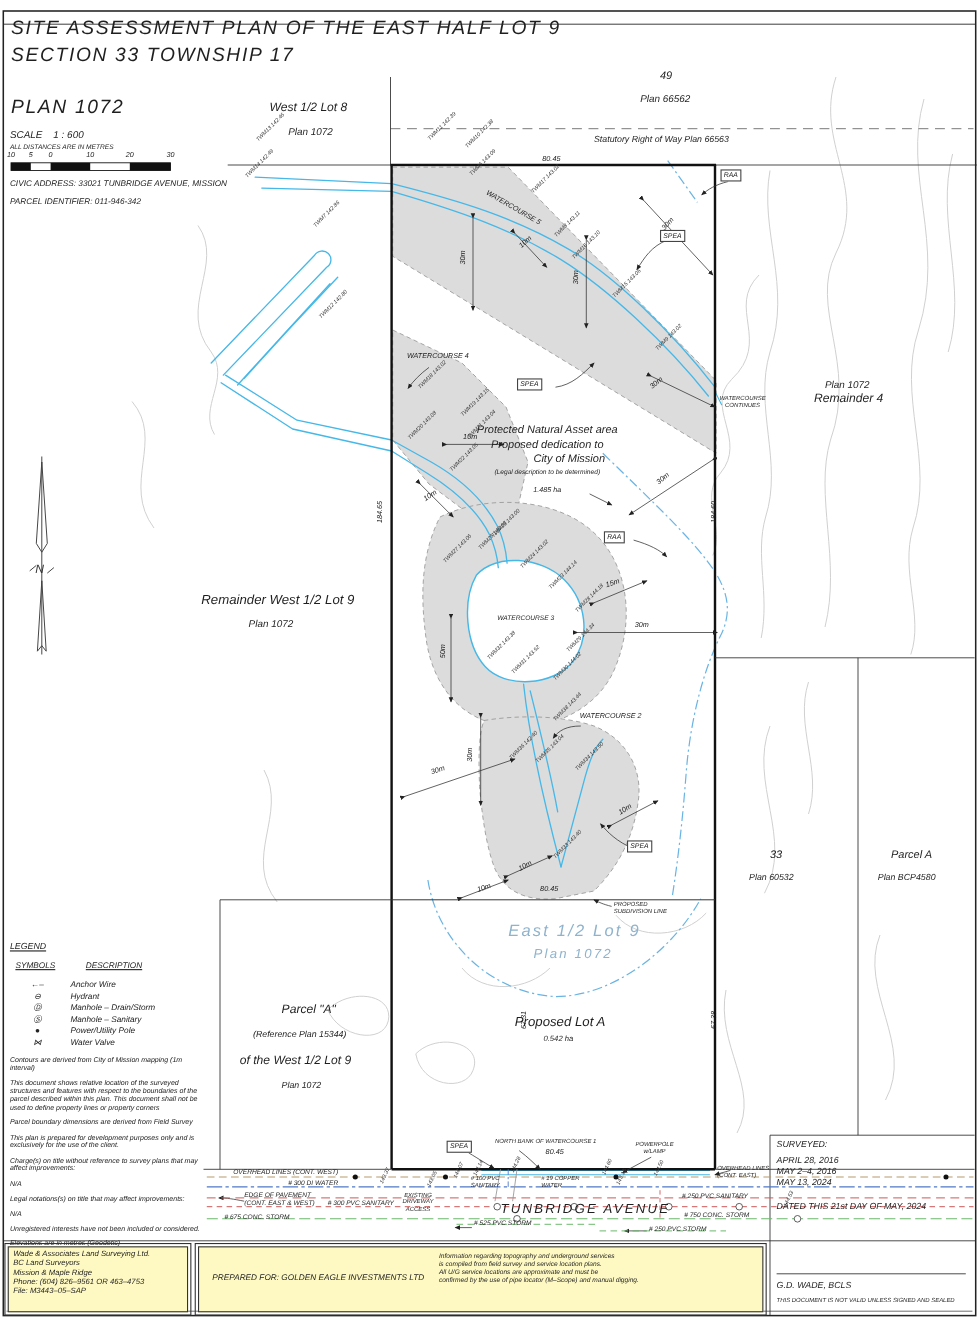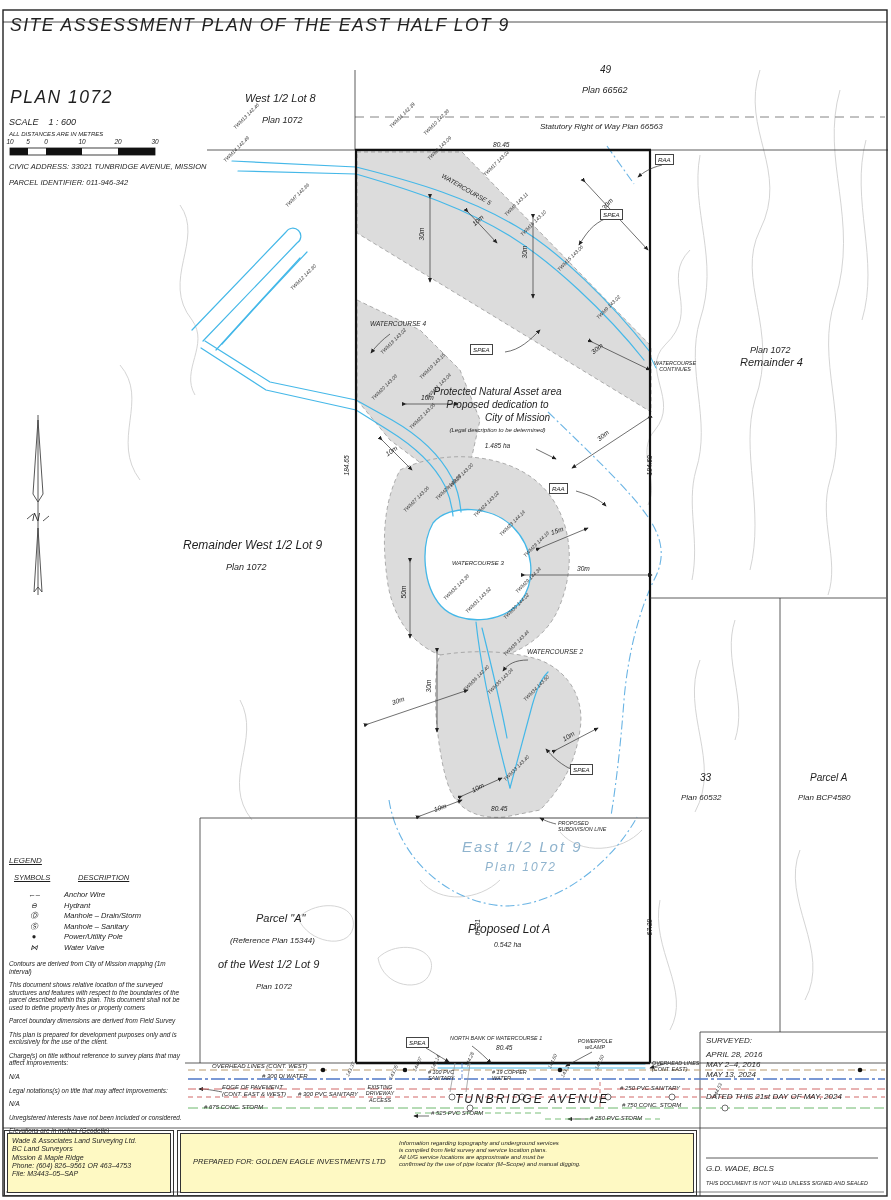--- a/index.html
+++ b/index.html
@@ -192,20 +192,21 @@
     </g>
 
     <g stroke="#222" fill="none">
       <rect x="3" y="10" width="884" height="1186" stroke-width="1.4"></rect>
       <path d="M3,22 L887,22" stroke-width="0.8"></path>
       <path d="M6,1192 L884,1192" stroke-width="0.6"></path>
     </g>
   </svg>
 
   <div class="lbl title" style="left:10px;top:14px;">SITE ASSESSMENT PLAN OF THE EAST HALF LOT 9</div>
+  <div class="lbl title" style="left:10px;top:38px;">SECTION 33 TOWNSHIP 17</div>
   <div class="lbl title" style="left:10px;top:86px;">PLAN 1072</div>
   <div class="lbl f9 pre" style="left:9px;top:117px;">SCALE    1 : 600</div>
   <div class="lbl f6" style="left:9px;top:131px;">ALL DISTANCES ARE IN METRES</div>
   <div style="position:absolute;left:0;top:138px;">
       <span class="tick" style="left: 10px;">10</span>
       <span class="tick" style="left: 28px;">5</span>
       <span class="tick" style="left: 46px;">0</span>
       <span class="tick" style="left: 82px;">10</span>
       <span class="tick" style="left: 118px;">20</span>
       <span class="tick" style="left: 155px;">30</span>

